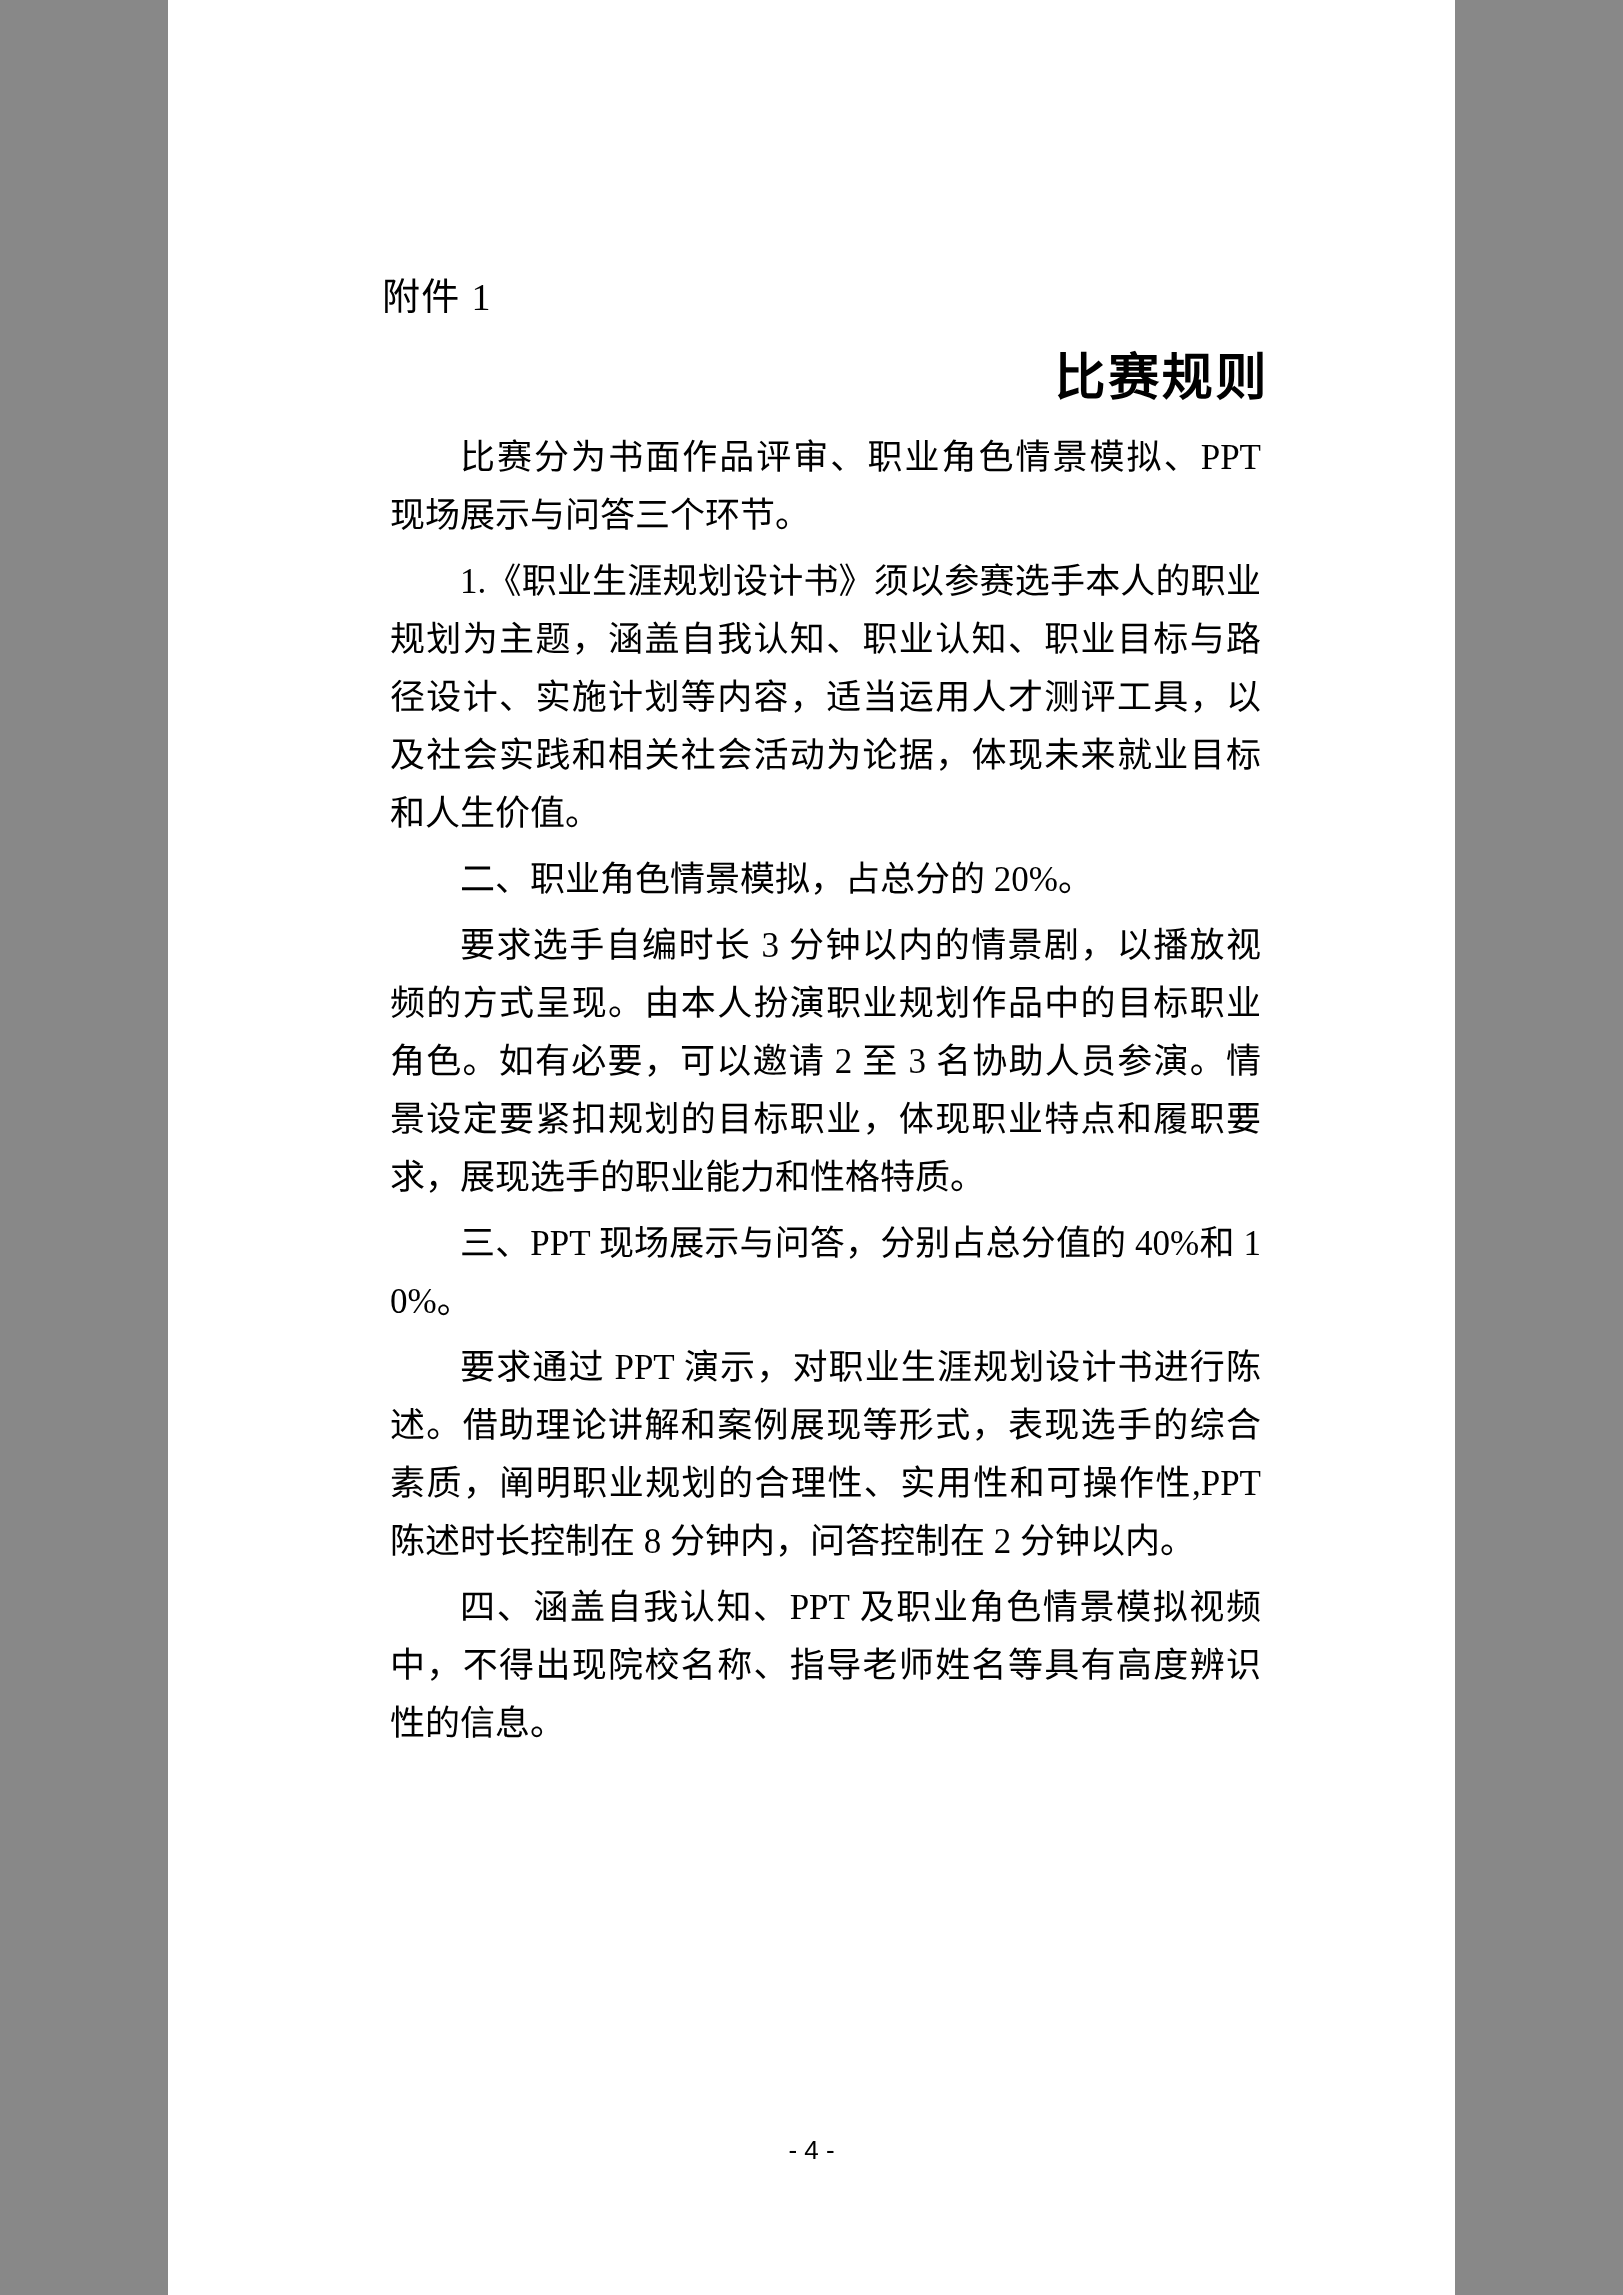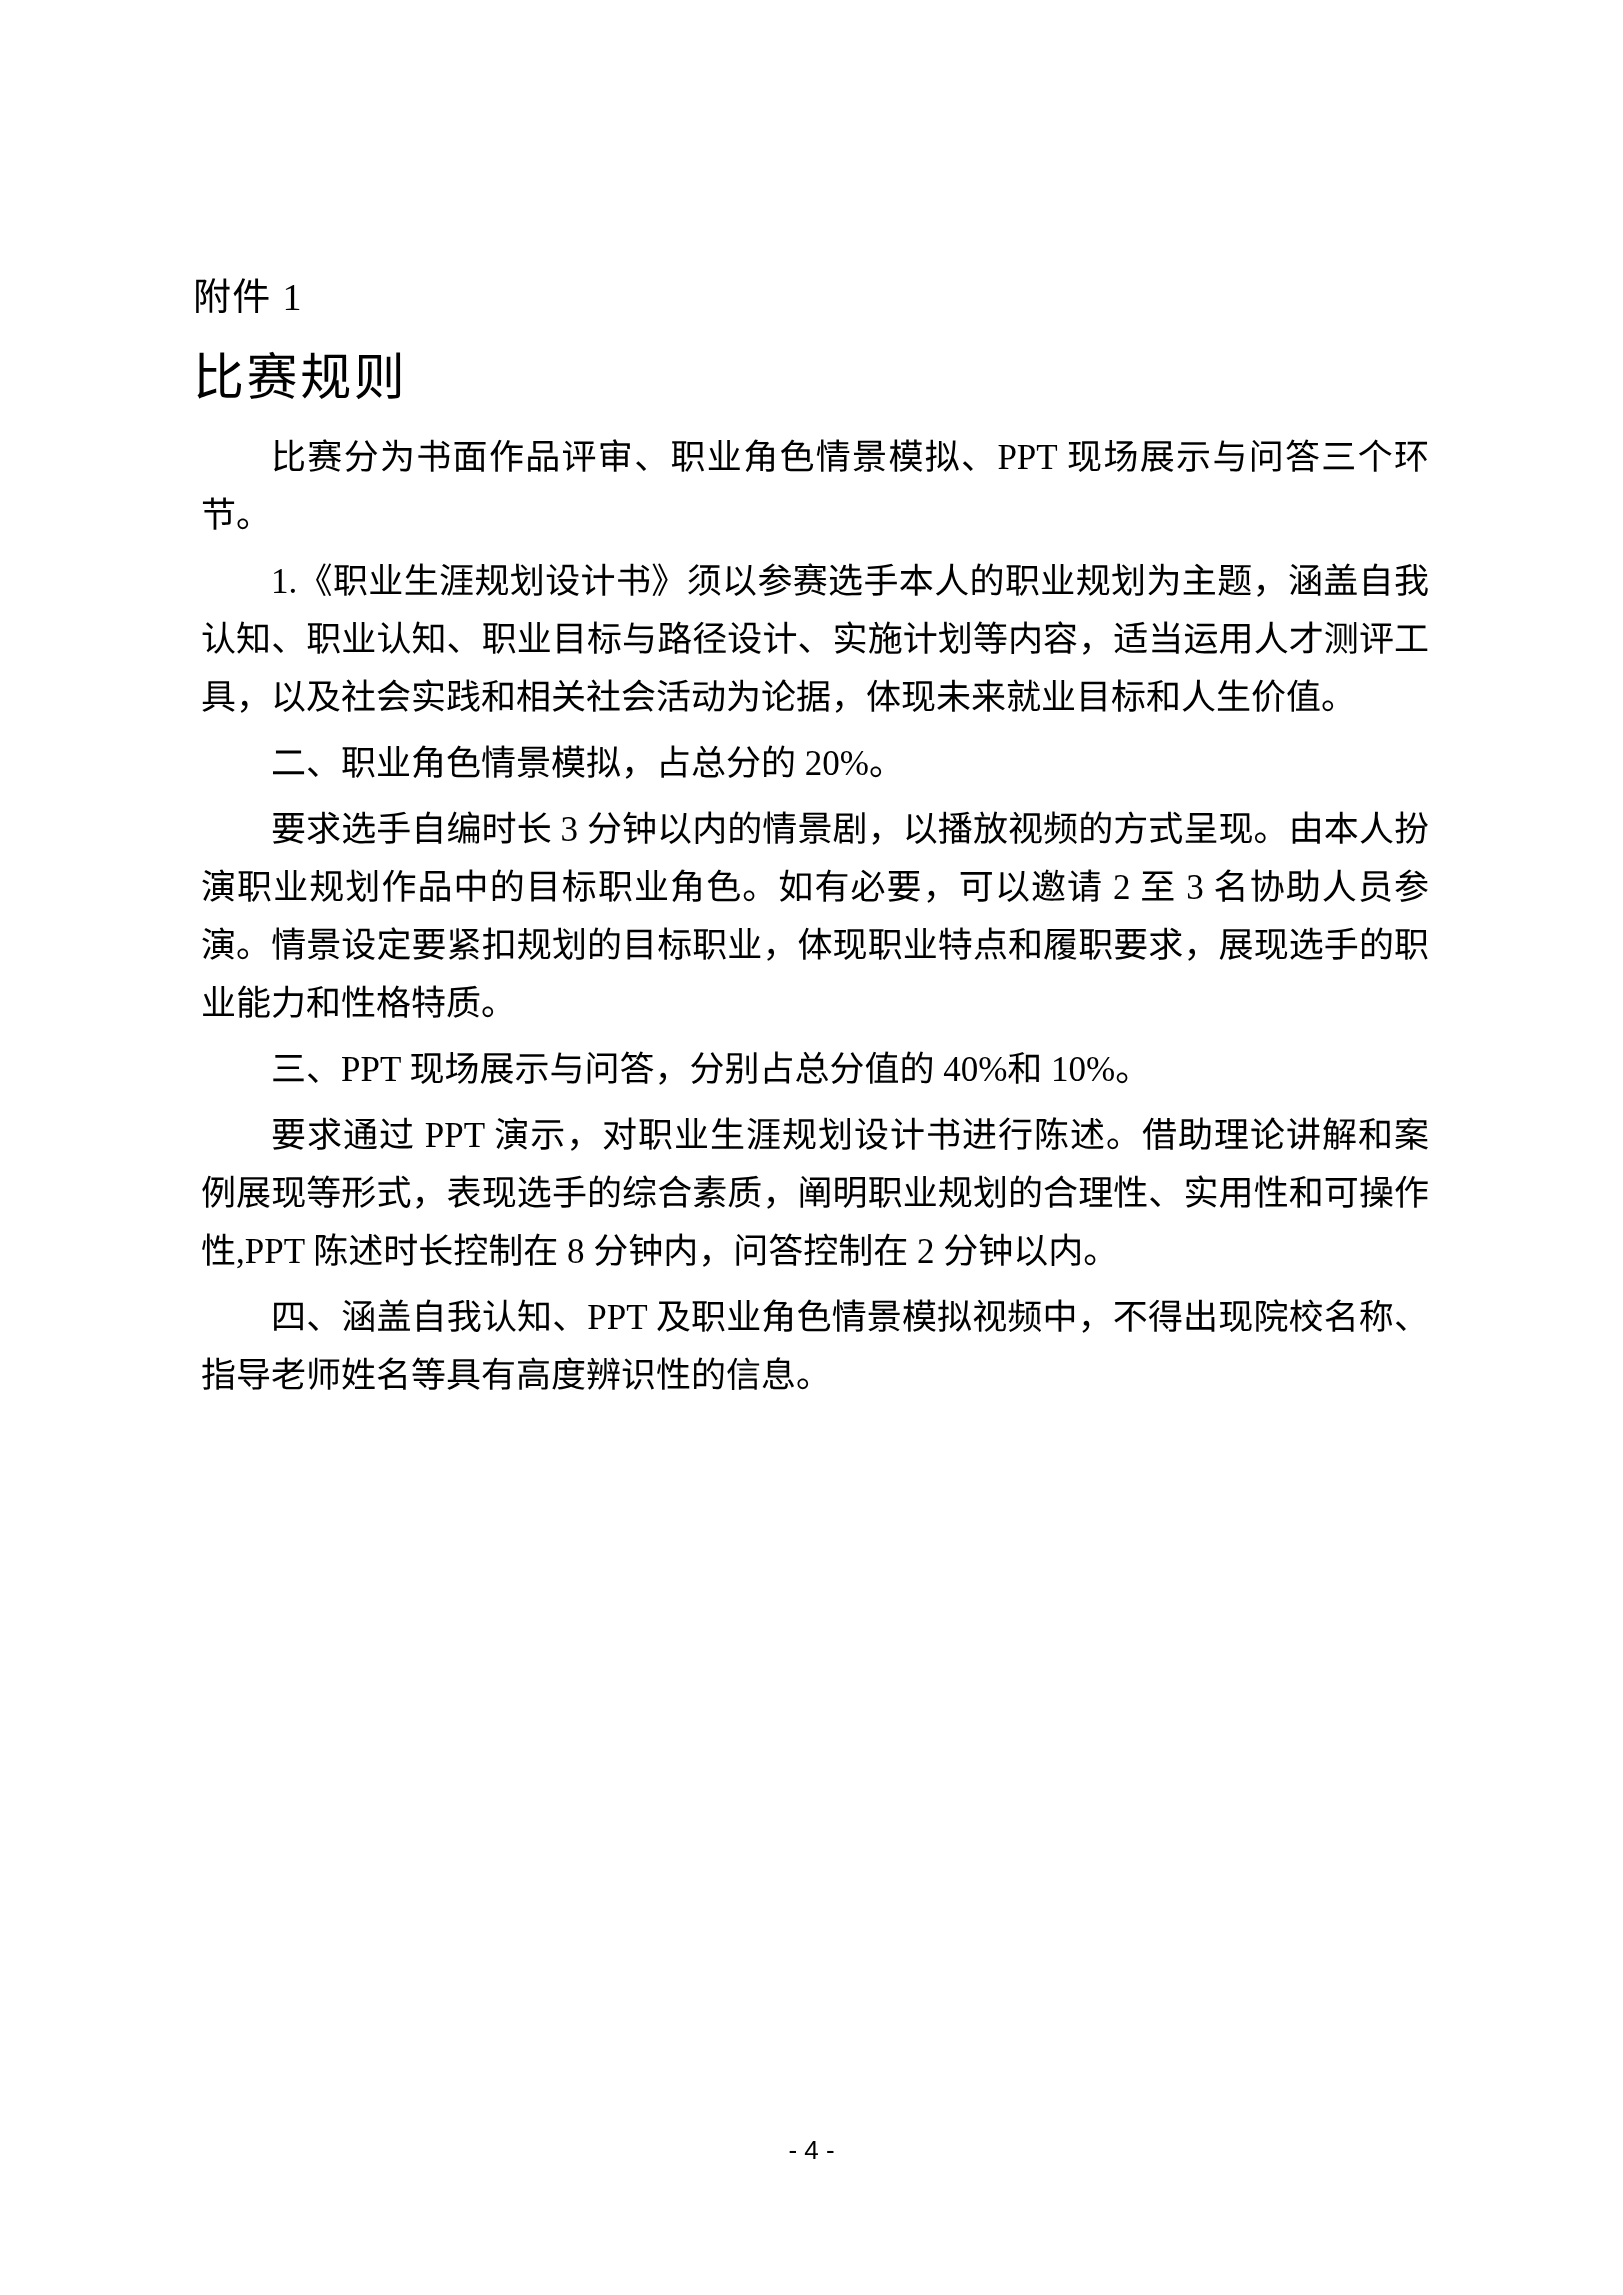--- a/index.html
+++ b/index.html
@@ -2,43 +2,44 @@
 <html lang="zh-CN" style="font-size:10.5px"><head>
 <meta charset="utf-8">
 <style>
   html, body {
     margin: 0;
     padding: 0;
     background: #888888;
   }
   .page {
     position: relative;
-    width: 1623px;
+    width: 1287px;
     height: 2295px;
     margin: 0 auto;
     background: #ffffff;
     color: #000000;
     font-family: "Liberation Serif", "DejaVu Serif", serif;
     box-sizing: border-box;
     overflow: hidden;
+    padding-left: 21px;
   }
   .content {
     padding: 274px 186px 0 193px;
   }
   .attachment-label {
     font-size: 38px;
     line-height: 47px;
     font-weight: 500;
     letter-spacing: 1.3px;
   }
   .doc-title {
-    text-align: left;
+    text-align: right;
     font-size: 51px;
     line-height: 65px;
-    font-weight: normal;
+    font-weight: bold;
     margin: 25px 0 18.3px 0;
     letter-spacing: 2.6px;
   }
   .body-text p {
     margin: 8px;
     font-size: 35px;
     line-height: 58px;
     text-align: justify;
     text-justify: inter-ideograph;
     text-indent: 2em;

